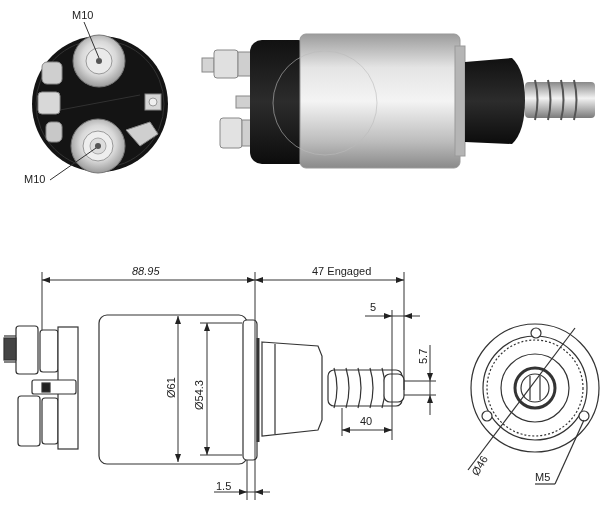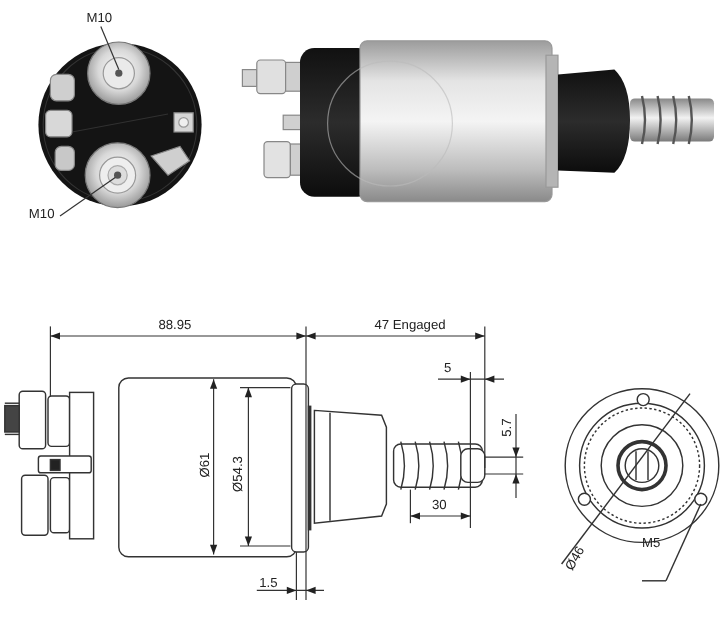--- a/index.html
+++ b/index.html
@@ -188,22 +188,22 @@
     <line x1="468" y1="470" x2="575" y2="328"></line>
 
     <line x1="584" y1="420" x2="555" y2="484"></line>
     <line x1="535" y1="484" x2="555" y2="484"></line>
   </g>
 </svg>
 
 <span class="lbl under" style="left:72px; top:10px;">M10</span>
 <span class="lbl under" style="left:24px; top:174px;">M10</span>
 
-<span class="lbl" style="left:132px; top:266px;">88.95</span>
+<span class="lbl" style="left:132px; top:266px;font-style:italic;">88.95</span>
 <span class="lbl" style="left:312px; top:266px;">47 Engaged</span>
 <span class="lbl" style="left:370px; top:302px;">5</span>
 <span class="lbl rot" style="left:418px; top:364px;">5.7</span>
-<span class="lbl" style="left:360px; top:416px;">30</span>
+<span class="lbl" style="left:360px; top:416px;">40</span>
 <span class="lbl rot" style="left:166px; top:398px;">Ø61</span>
 <span class="lbl rot" style="left:194px; top:410px;">Ø54.3</span>
 <span class="lbl under" style="left:216px; top:481px;">1.5</span>
 <span class="lbl rot60" style="left:470px; top:472px;">Ø46</span>
-<span class="lbl under" style="left:535px; top:448px;text-align:center;">M5</span>
+<span class="lbl under" style="left:535px; top:472px;text-align:center;">M5</span>
 
 </body></html>

